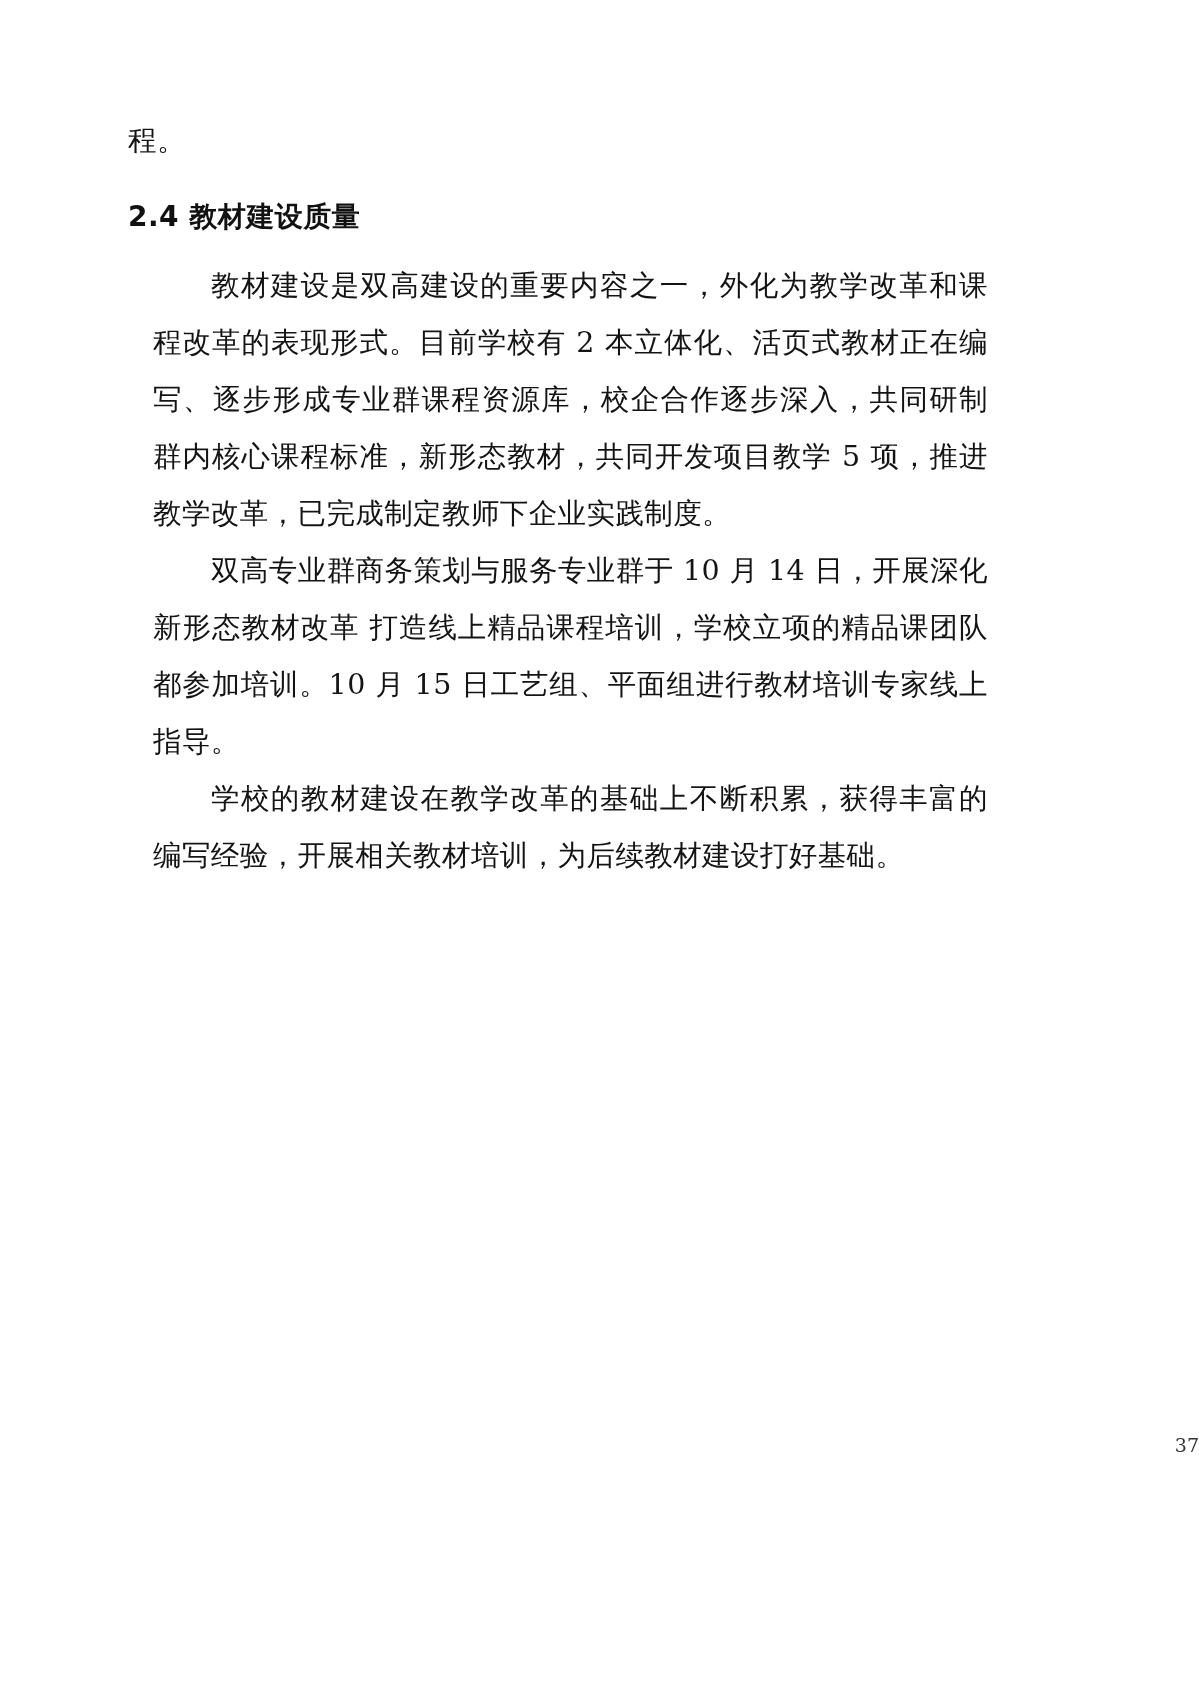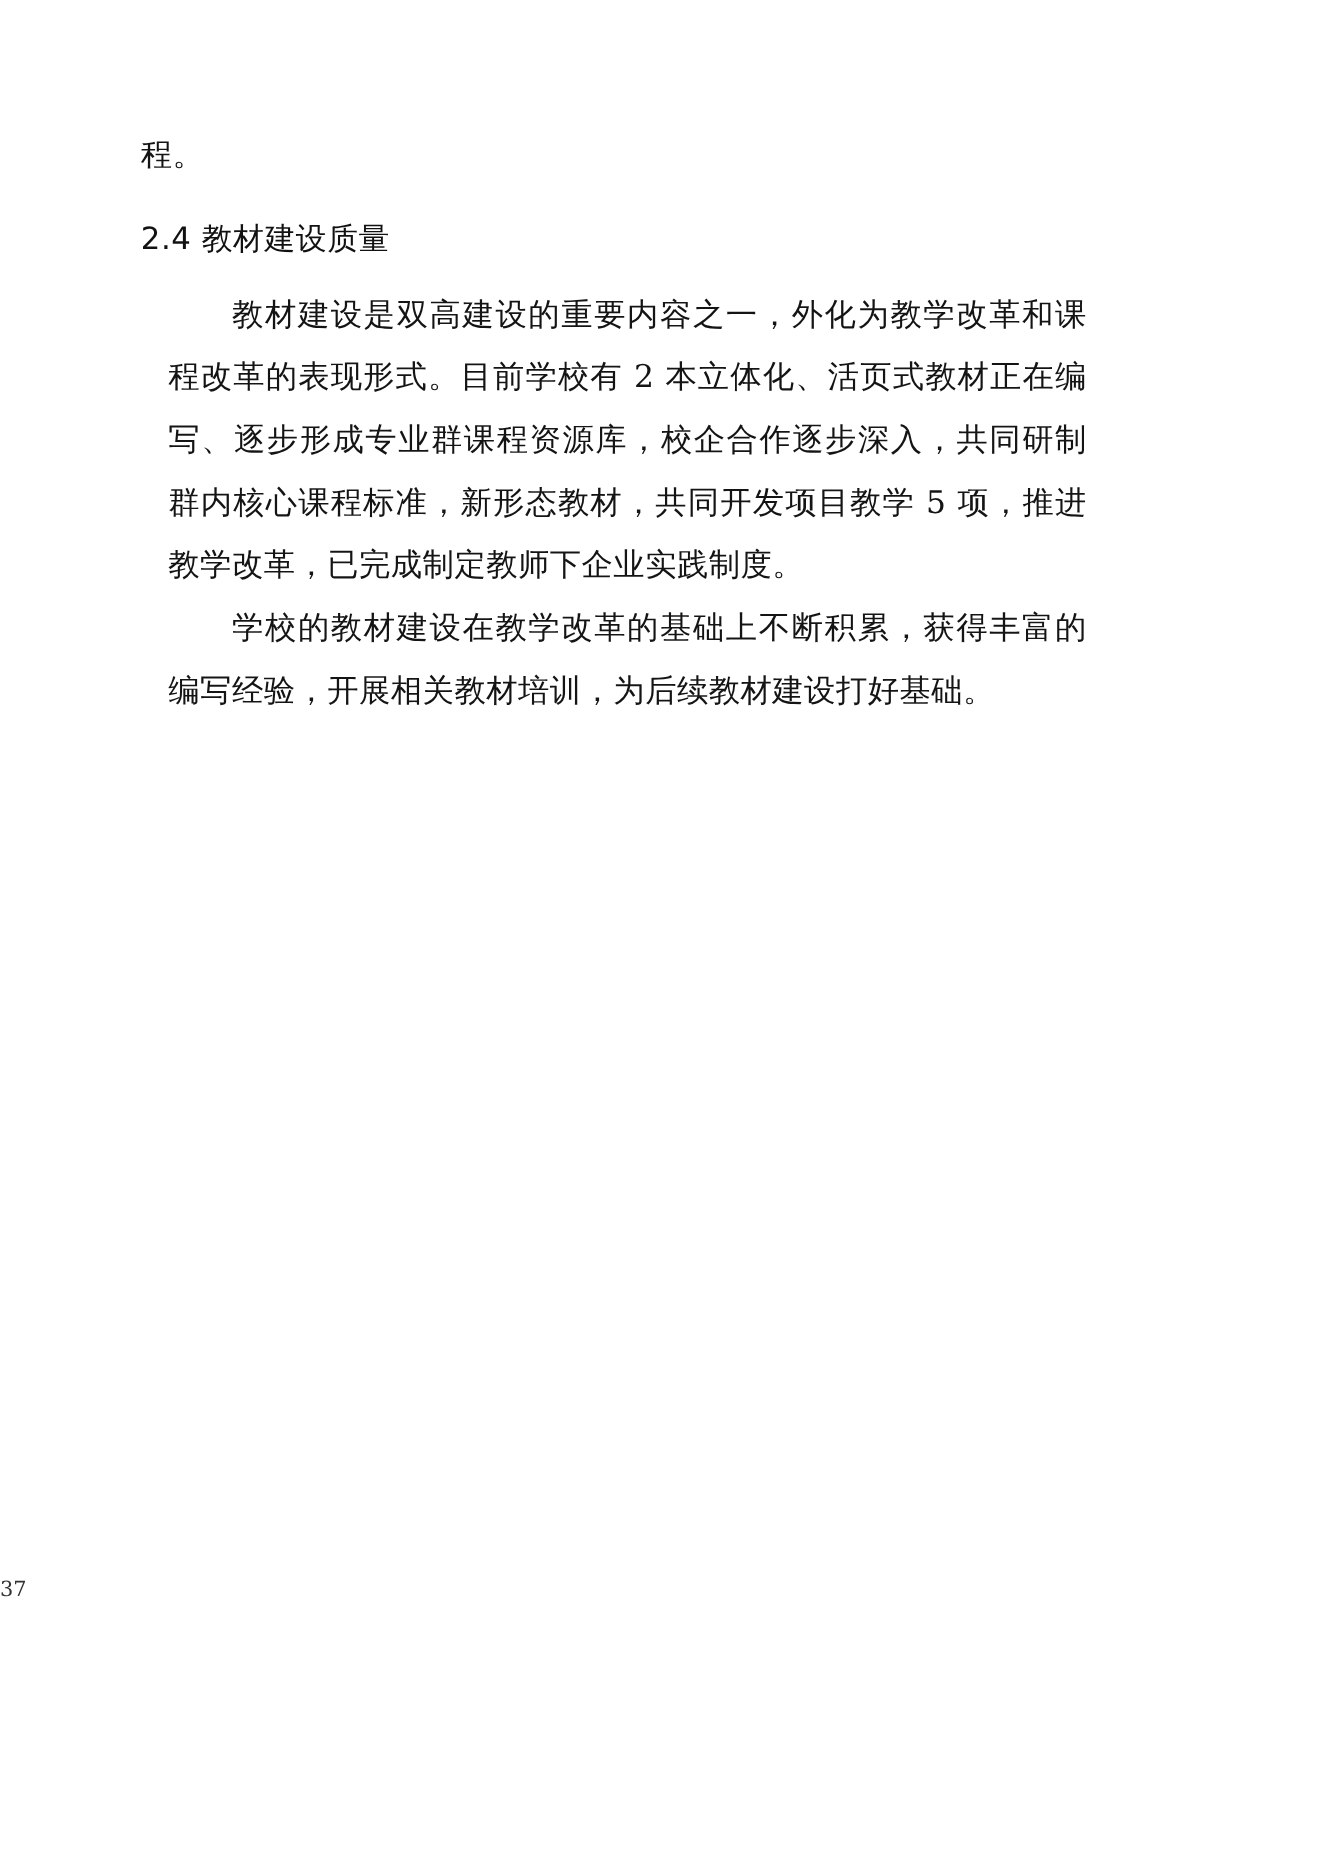--- a/index.html
+++ b/index.html
@@ -32,37 +32,37 @@
     text-justify: inter-ideograph;
     margin: 0;
     color: #141414;
   }
   .indent {
     text-indent: 58px;
     margin-left: 25px;
   }
   .heading {
     font-family: "DejaVu Sans", "Liberation Sans", sans-serif;
-    font-weight: normal;
+    font-weight: bold;
     font-size: 28px;
     line-height: 44px;
     letter-spacing: 0.5px;
     color: #111111;
     margin: 0;
   }
   .gap-after-first { height: 26px; }
   .gap-heading-24 { height: 18px; }
   .gap-blank-block { height: 96px; }
   .gap-heading-25-after { height: 34px; }
   .page-number {
     position: absolute;
     left: 0;
     right: 0;
     top: 1434px;
-    text-align: left;
+    text-align: right;
     font-family: "DejaVu Serif", "Liberation Serif", serif;
     font-size: 19px;
     color: #333333;
   }
 </style>
 </head>
 <body>
 
 <div class="page">
   <div class="content">
@@ -70,20 +70,21 @@
     <p class="para">程。</p>
 
     <div class="gap-after-first"></div>
 
     <h2 class="heading">2.4 教材建设质量</h2>
 
     <div class="gap-heading-24"></div>
 
     <p class="para indent">教材建设是双高建设的重要内容之一，外化为教学改革和课程改革的表现形式。目前学校有 2 本立体化、活页式教材正在编写、逐步形成专业群课程资源库，校企合作逐步深入，共同研制群内核心课程标准，新形态教材，共同开发项目教学 5 项，推进教学改革，已完成制定教师下企业实践制度。</p>
 
+    <p class="para indent">双高专业群商务策划与服务专业群于 10 月 14 日，开展深化新形态教材改革 打造线上精品课程培训，学校立项的精品课团队都参加培训。10 月 15 日工艺组、平面组进行教材培训专家线上指导。</p>
 
     <p class="para indent">学校的教材建设在教学改革的基础上不断积累，获得丰富的编写经验，开展相关教材培训，为后续教材建设打好基础。</p>
 
     <div class="gap-blank-block"></div>
 
 
     <div class="gap-heading-25-after"></div>
 
 
   </div>

